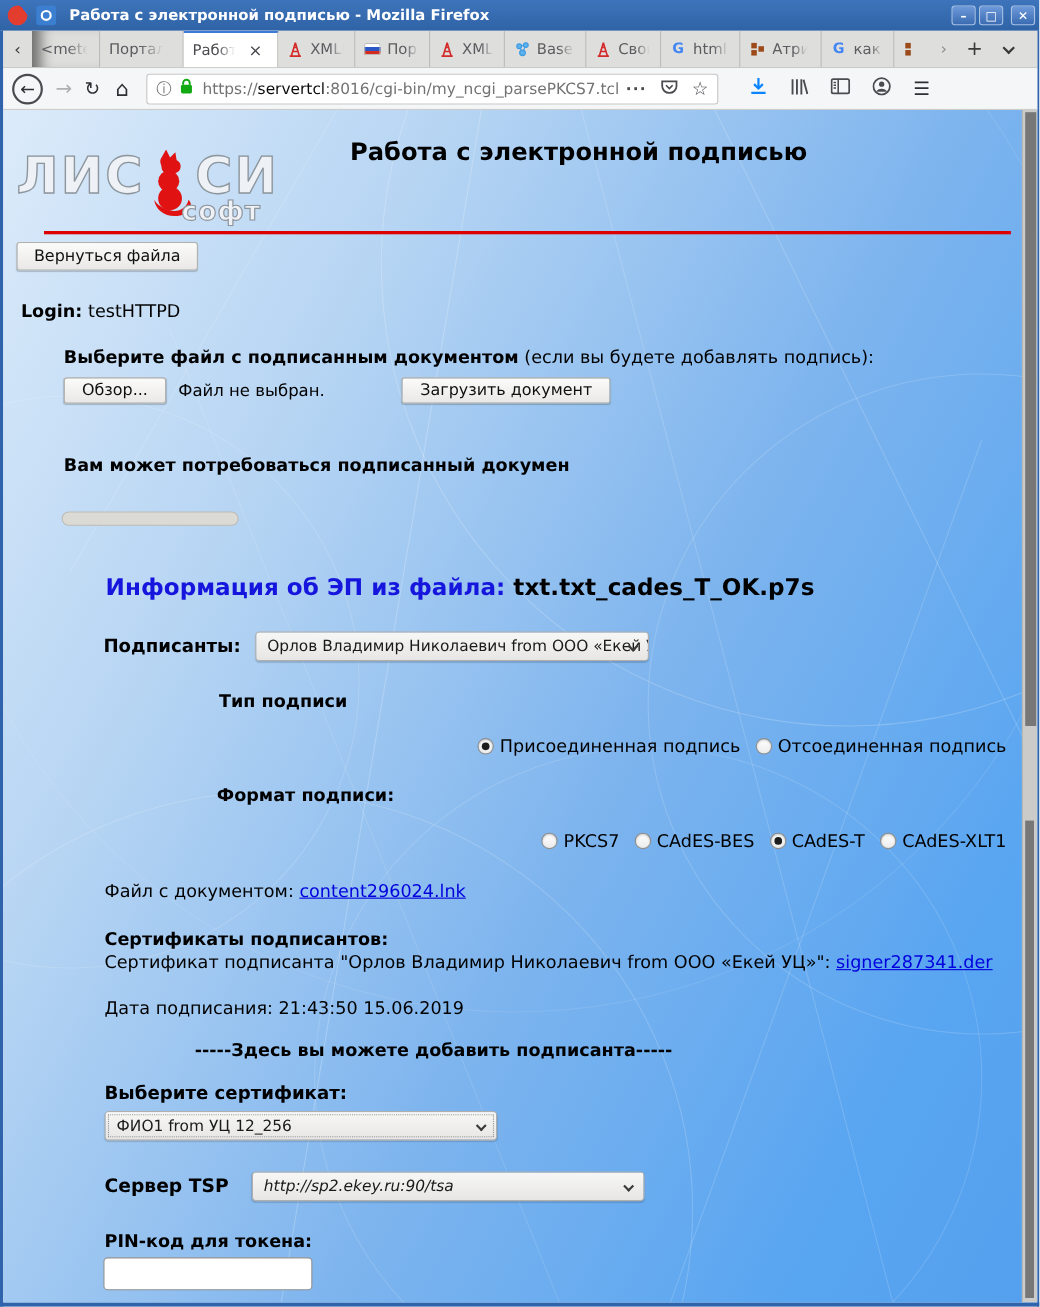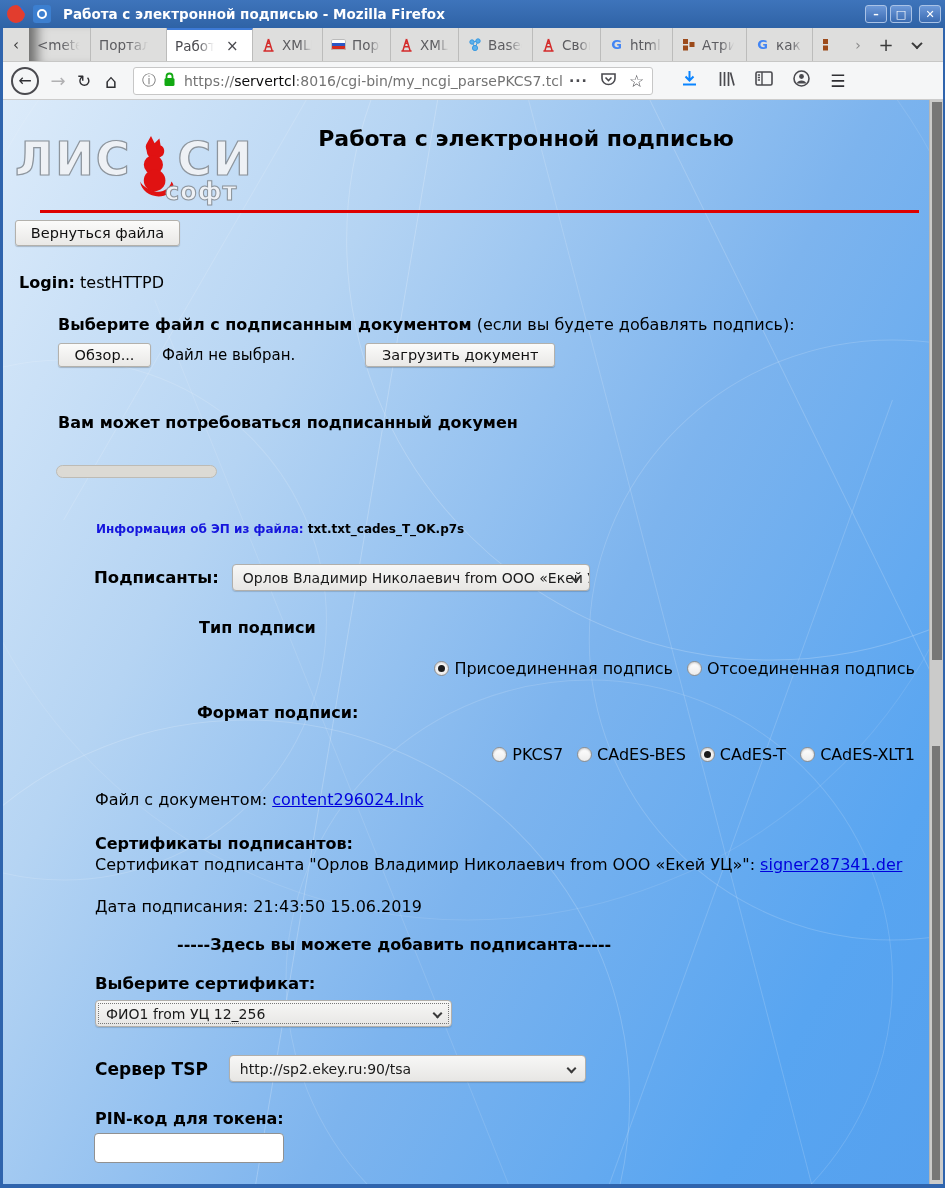--- a/index.html
+++ b/index.html
@@ -85,34 +85,34 @@
   .loginline { margin:27px 0 0 16px; }
   .filelabel { margin:23px 0 0 55px; }
   b, .bold { font-weight:bold; }
   .filerow { margin:9px 0 0 55px; display:flex; align-items:center; }
   .browse { width:93px; padding:3px 0; }
   .nofile { margin-left:11px; font-size:15px; }
   .upload { margin-left:70px; width:190px; padding:3px 0; }
   .docneeded { margin:46px 0 0 55px; font-weight:bold; }
   .graybar { margin:33px 0 0 53px; width:161px; height:13px; background:#dcdad4;
     border:1px solid #bdbbb5; border-radius:7px; }
-  .infoline { margin:44px 0 0 93px; font-weight:bold; font-size:12px; }
+  .infoline { margin:44px 0 0 93px; font-weight:bold; font-size:21px; }
   .infoline .blue { color:#1515dd; }
 
   .row { display:flex; align-items:center; }
   .signersrow { margin:28px 0 0 91px; }
   .signersrow .lbl { font-weight:bold; font-size:16.5px; }
   .selectbox { position:relative; height:27px; background:linear-gradient(#f7f7f6,#e7e6e4);
     border:1px solid #b1afab; border-radius:4px; display:flex; align-items:center;
     padding:0 26px 0 10px; font-size:14px; color:#1a1a1a; box-shadow:0 1px 1px rgba(0,0,0,.15); white-space:nowrap; overflow:hidden; }
   .selectbox .chev { position:absolute; right:10px; top:9px; width:7px; height:7px;
     border-right:2px solid #3a3a3a; border-bottom:2px solid #3a3a3a; transform:rotate(45deg); }
   .sel-signers { margin-left:13px; width:358px; }
   .sel-cert { margin:7px 0 0 92px; width:357px; outline:1px dotted #777; outline-offset:-4px; }
-  .sel-tsp { margin-left:21px; width:357px; }
+  .sel-tsp { margin-left:21px; width:357px;font-style:italic; }
 
   .sectionhead { font-weight:bold; }
   .typehead { margin:27px 0 0 196px; }
   .radiorow { margin:22px 0 0 139px; display:flex; align-items:center; font-size:16px;justify-content:flex-end; }
   .radiorow.fmt { margin:23px 0 0 134px; }
   .radio { width:15px; height:15px; border-radius:50%; background:linear-gradient(#fff,#ececec);
     border:1px solid #8f8f8f; box-shadow:inset 0 1px 2px rgba(0,0,0,.2); flex:0 0 auto; position:relative; }
   .radio.checked::after { content:""; position:absolute; left:3px; top:3px; width:7px; height:7px;
     border-radius:50%; background:#1c1c1c; }
   .radiolbl { margin:0 14px 0 5px; }

